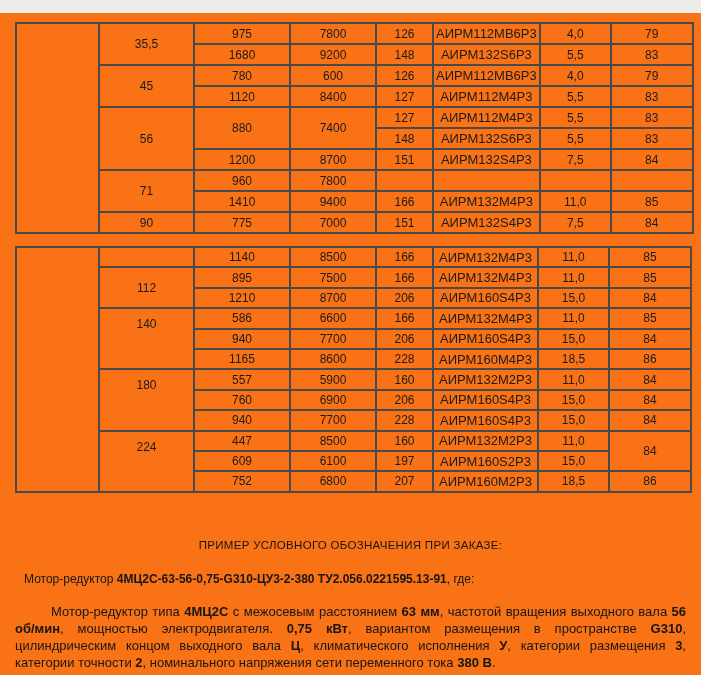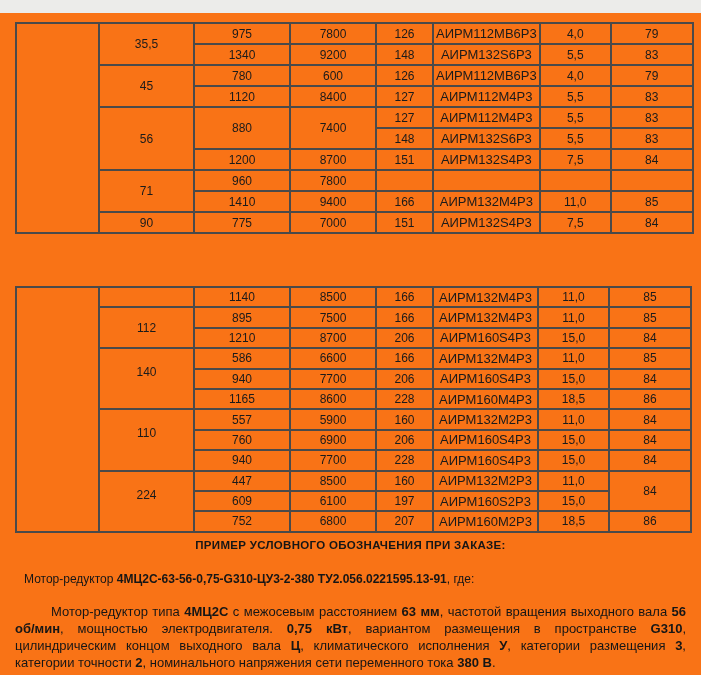--- a/index.html
+++ b/index.html
@@ -6,32 +6,32 @@
   .page{
     position:relative;width:701px;height:675px;background:#f97316;
     font-family:"Liberation Sans",sans-serif;color:#161616;overflow:hidden;
   }
   .scan-band{position:absolute;top:0;left:0;width:701px;height:13px;background:#ececea;}
   table.spec{
     position:absolute;left:15px;border-collapse:collapse;table-layout:fixed;
     border:2px solid #262626;
   }
   #t1{top:22px;}
-  #t2{top:246px;margin-top:40px;}
+  #t2{top:246px;}
   #t1 tr{height:21px;}
   #t2 tr{height:20.4px;}
   table.spec td{
     border:2px solid #4a4a4a;text-align:center;vertical-align:middle;
     font-size:12px;padding:0 2px;color:#1b1b1b;white-space:nowrap;overflow:hidden;
   }
-  table.spec td.va-top{vertical-align:top;padding-top:16px;border-radius:29px;}
+  table.spec td.va-top{vertical-align:top;padding-top:8px;border-radius:29px;}
   table.spec td.name-cell{font-size:13px;}
   .example-title{
     position:absolute;top:539px;left:0;width:701px;text-align:center;
-    font-weight:bold;font-size:11.5px;letter-spacing:.3px;
+    font-weight:normal;font-size:11.5px;letter-spacing:.3px;
   }
   .designation{position:absolute;top:572px;left:24px;width:660px;font-size:12px;}
   .description{
     position:absolute;top:603px;left:15px;width:671px;
     font-size:13px;line-height:17px;text-align:justify;text-indent:36px;
   }
   .b{font-weight:bold;}
 </style>
 </head>
 <body>
@@ -55,21 +55,21 @@
           <td rowspan="10"></td>
           <td rowspan="2">35,5</td>
           <td>975</td>
           <td>7800</td>
           <td>126</td>
           <td class="name-cell">АИРМ112МВ6Р3</td>
           <td>4,0</td>
           <td>79</td>
         </tr>
         <tr>
-          <td>1340</td>
+          <td>1680</td>
           <td>9200</td>
           <td>148</td>
           <td class="name-cell">АИРМ132S6Р3</td>
           <td>5,5</td>
           <td>83</td>
         </tr>
         <tr>
           <td rowspan="2">45</td>
           <td>780</td>
           <td>600</td>
@@ -196,21 +196,21 @@
         </tr>
         <tr>
           <td>1165</td>
           <td>8600</td>
           <td>228</td>
           <td class="name-cell">АИРМ160М4Р3</td>
           <td>18,5</td>
           <td>86</td>
         </tr>
         <tr>
-          <td rowspan="3" class="va-top">110</td>
+          <td rowspan="3" class="va-top">180</td>
           <td>557</td>
           <td>5900</td>
           <td>160</td>
           <td class="name-cell">АИРМ132М2Р3</td>
           <td>11,0</td>
           <td>84</td>
         </tr>
         <tr>
           <td>760</td>
           <td>6900</td>

